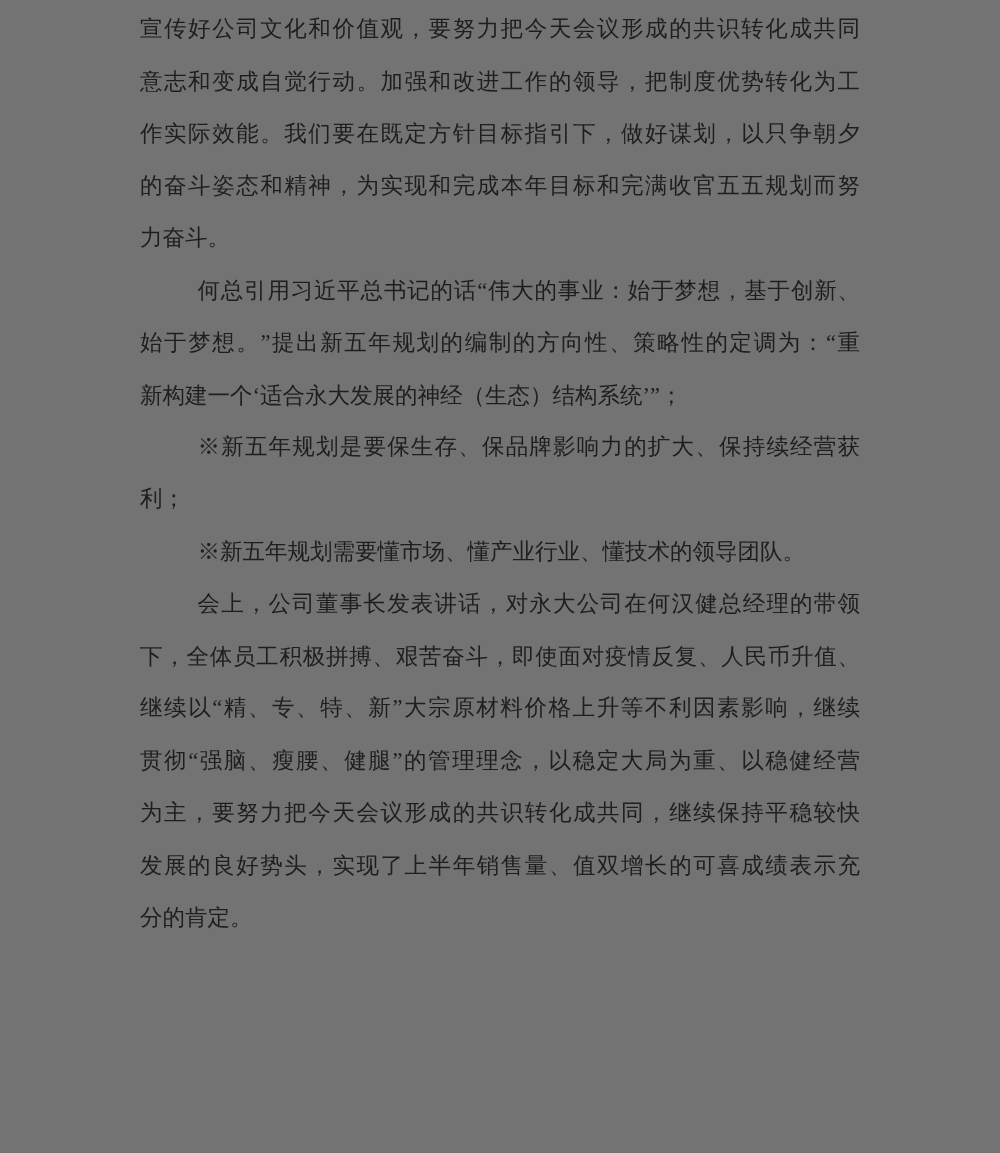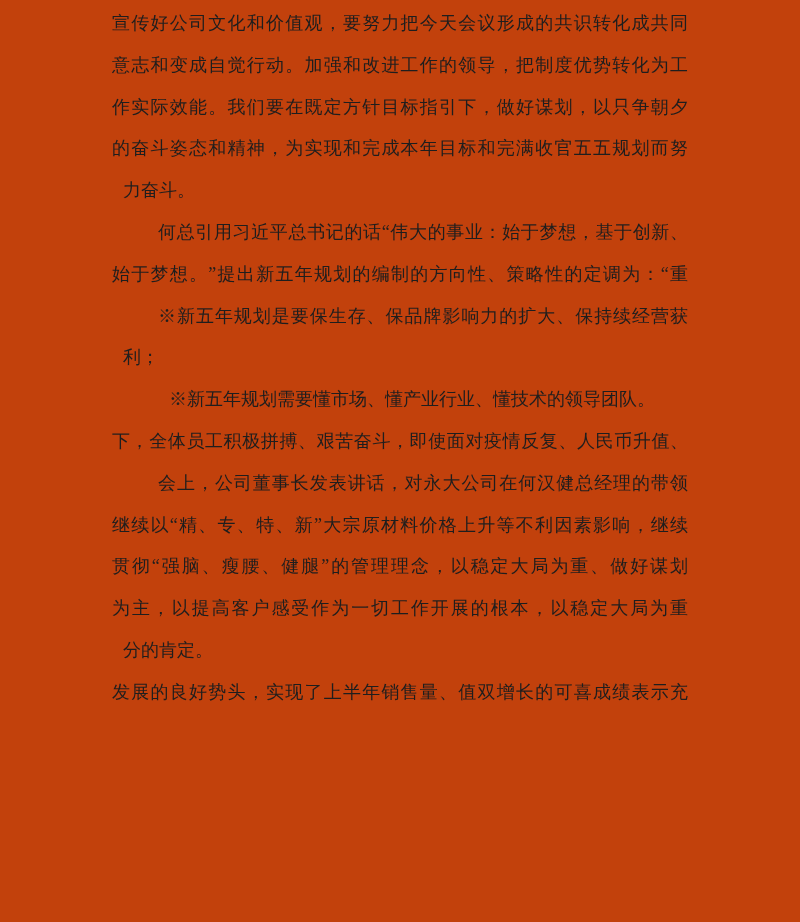--- a/index.html
+++ b/index.html
@@ -7,21 +7,21 @@
     padding: 0;
     width: 800px;
     height: 922px;
     overflow: hidden;
     background: #ffffff;
   }
   .doc-page {
     position: relative;
     width: 800px;
     height: 922px;
-    background: #c2410c;
+    background: #737373;
   }
   .text-block {
     position: absolute;
     left: 112px;
     top: 3px;
     width: 576px;
     font-family: "Liberation Serif", "DejaVu Serif", serif;
     font-size: 18px;
     line-height: 41.8px;
     color: #1e1e1e;
@@ -33,39 +33,39 @@
     text-align: justify;
     text-align-last: justify;
     overflow: hidden;
   }
   .line.indent {
     padding-left: 46px;
     width: 530px;
   }
   .line.end {
     text-align-last: left;
-    margin-left: 11px;
   }
 </style>
 </head>
 <body style="background: rgb(255, 255, 255);">
 
 <div class="doc-page">
   <div class="text-block" style="color: rgb(30, 30, 30);">
     <div class="line">宣传好公司文化和价值观，要努力把今天会议形成的共识转化成共同</div>
     <div class="line">意志和变成自觉行动。加强和改进工作的领导，把制度优势转化为工</div>
     <div class="line">作实际效能。我们要在既定方针目标指引下，做好谋划，以只争朝夕</div>
     <div class="line">的奋斗姿态和精神，为实现和完成本年目标和完满收官五五规划而努</div>
     <div class="line end">力奋斗。</div>
     <div class="line indent">何总引用习近平总书记的话“伟大的事业：始于梦想，基于创新、</div>
     <div class="line">始于梦想。”提出新五年规划的编制的方向性、策略性的定调为：“重</div>
+    <div class="line end">新构建一个‘适合永大发展的神经（生态）结构系统’”；</div>
     <div class="line indent">※新五年规划是要保生存、保品牌影响力的扩大、保持续经营获</div>
     <div class="line end">利；</div>
     <div class="line indent end">※新五年规划需要懂市场、懂产业行业、懂技术的领导团队。</div>
+    <div class="line indent">会上，公司董事长发表讲话，对永大公司在何汉健总经理的带领</div>
     <div class="line">下，全体员工积极拼搏、艰苦奋斗，即使面对疫情反复、人民币升值、</div>
-    <div class="line indent">会上，公司董事长发表讲话，对永大公司在何汉健总经理的带领</div>
     <div class="line">继续以“精、专、特、新”大宗原材料价格上升等不利因素影响，继续</div>
-    <div class="line">贯彻“强脑、瘦腰、健腿”的管理理念，以稳定大局为重、做好谋划</div>
-    <div class="line">为主，以提高客户感受作为一切工作开展的根本，以稳定大局为重</div>
+    <div class="line">贯彻“强脑、瘦腰、健腿”的管理理念，以稳定大局为重、以稳健经营</div>
+    <div class="line">为主，要努力把今天会议形成的共识转化成共同，继续保持平稳较快</div>
+    <div class="line">发展的良好势头，实现了上半年销售量、值双增长的可喜成绩表示充</div>
     <div class="line end">分的肯定。</div>
-    <div class="line">发展的良好势头，实现了上半年销售量、值双增长的可喜成绩表示充</div>
   </div>
 </div>
 
 </body></html>

